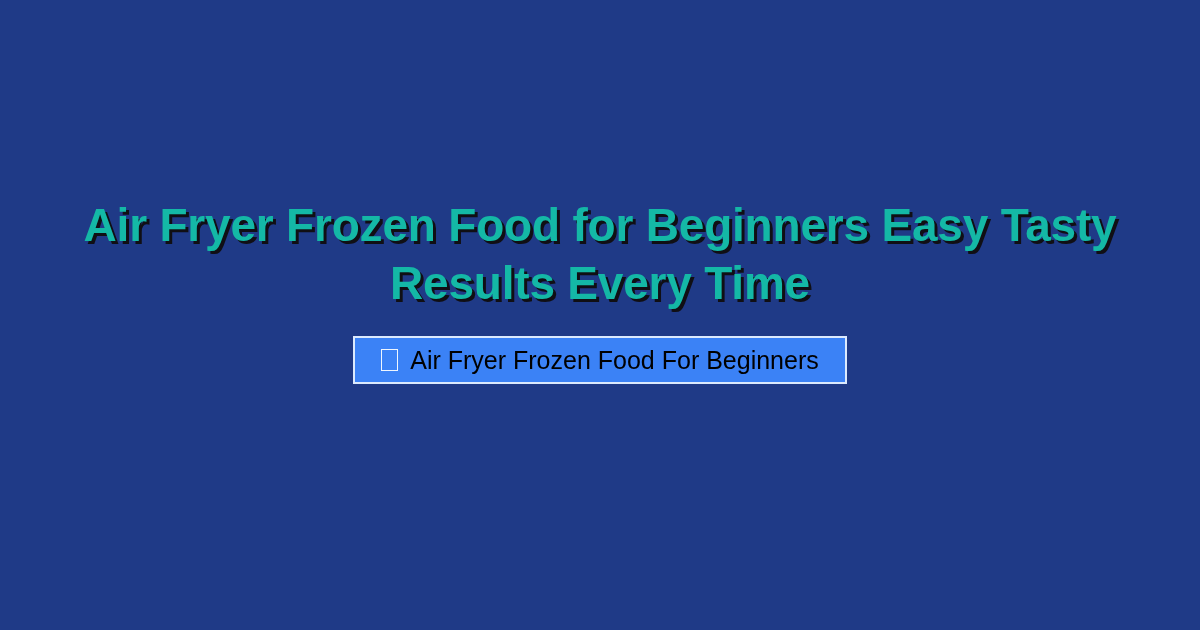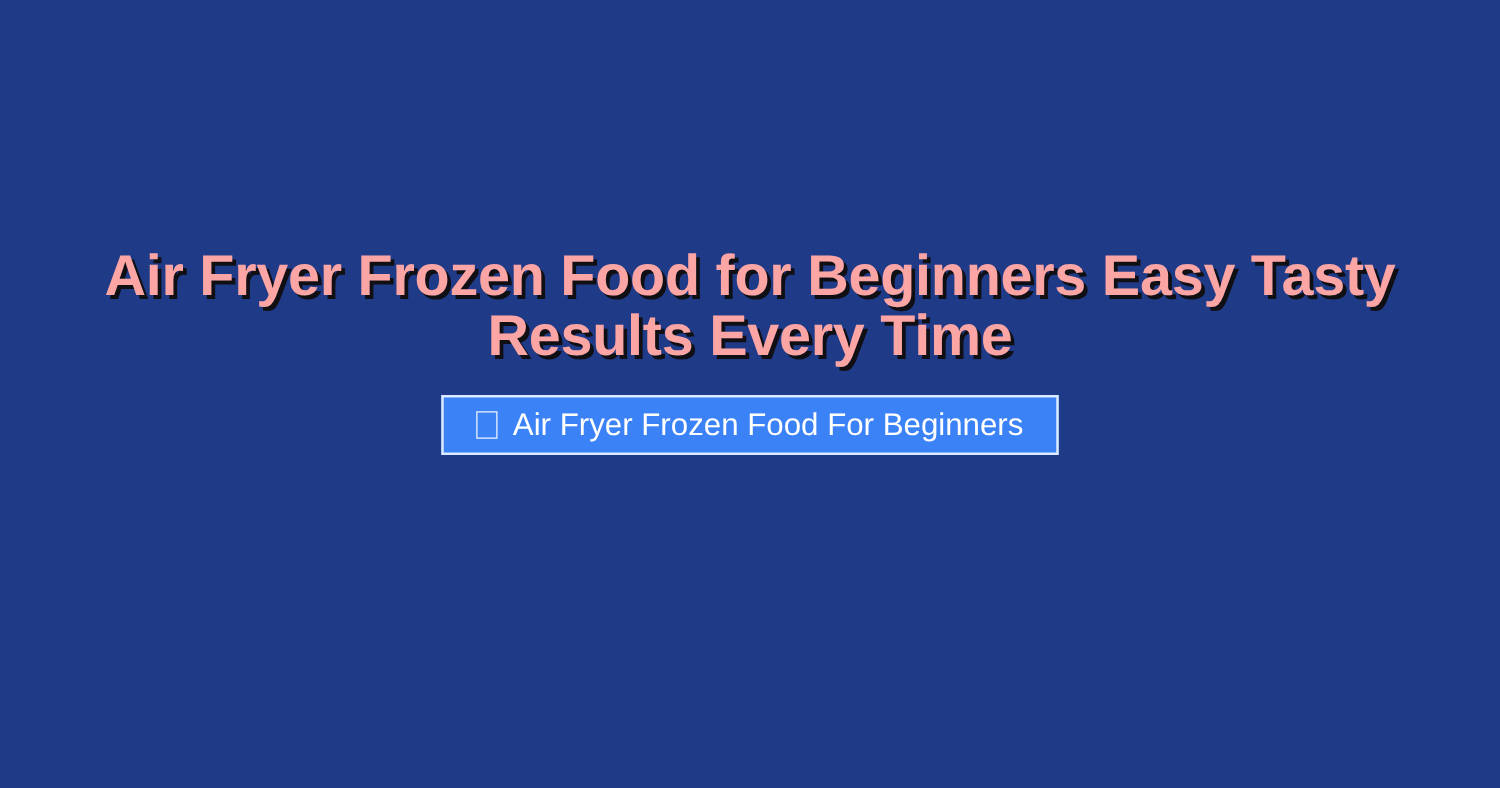--- a/index.html
+++ b/index.html
@@ -33,23 +33,23 @@
     width: 1040px;
     margin-top: 196px;
     text-align: center;
   }
 
   .card-title {
     margin: 0;
     font-family: "Liberation Sans", "DejaVu Sans", sans-serif;
     font-size: 46px;
     font-weight: bold;
-    line-height: 48px;
+    line-height: 58px;
     letter-spacing: -0.2px;
-    color: #fca5a5;
+    color: #14b8a6;
     text-shadow: 3px 3px 0 #100f14;
     white-space: normal;
   }
 
   
   .badge-row {
     width: 100%;
     display: flex;
     justify-content: center;
     margin-top: 24px;
@@ -76,21 +76,21 @@
     border: 1.6px solid #eff6ff;
     box-sizing: border-box;
     flex: 0 0 auto;
   }
 
   .cta-badge-label {
     font-family: "Liberation Sans", "DejaVu Sans", sans-serif;
     font-size: 25px;
     font-weight: normal;
     line-height: 1;
-    color: #ffffff;
+    color: #000000;
     white-space: nowrap;
   }
 
   
   .card-filler {
     flex: 1 1 auto;
     width: 100%;
   }
 </style>
 </head>

